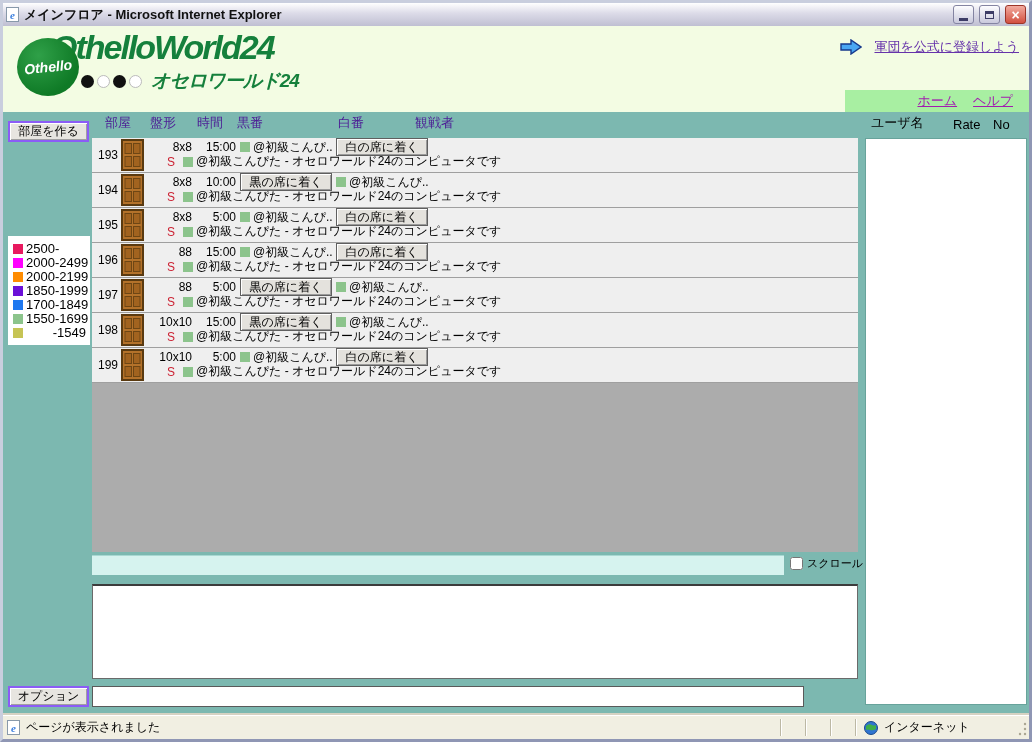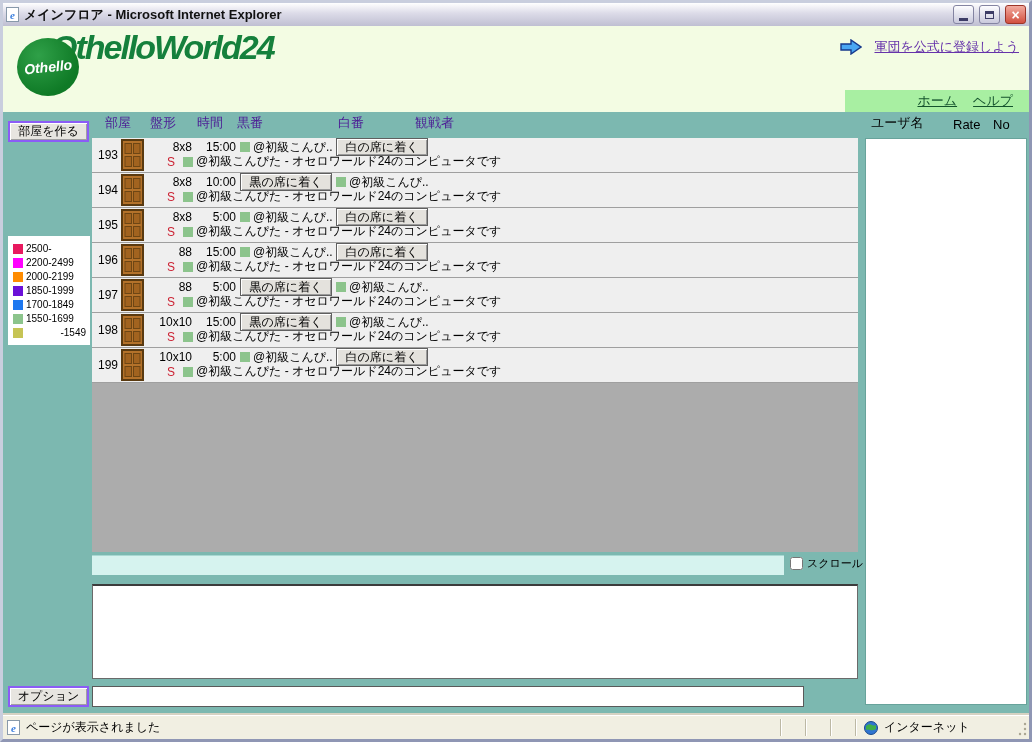--- a/index.html
+++ b/index.html
@@ -27,29 +27,29 @@
     color:#15803c;letter-spacing:-2px;white-space:nowrap;}
   .subline{position:absolute;left:64px;top:38px;display:flex;align-items:center;gap:3px;}
   .stone{width:13px;height:13px;border-radius:50%;display:inline-block;}
   .stone.b{background:#111;}
   .stone.w{background:#fff;border:1px solid #bbb;box-sizing:border-box;}
   .subtitle{font:italic bold 19px "Liberation Sans",sans-serif;color:#15803c;margin-left:6px;letter-spacing:-1px;white-space:nowrap;}
   .register{position:absolute;top:12px;right:10px;display:flex;align-items:center;gap:12px;}
   .register a{color:#6633aa;font-size:13px;text-decoration:underline;white-space:nowrap;}
   .navbar{position:absolute;bottom:0;right:0;width:184px;height:22px;background:#a8efa2;
     display:flex;align-items:center;justify-content:flex-end;gap:16px;padding-right:16px;box-sizing:border-box;}
-  .navbar a{color:#14532d;font-size:13px;text-decoration:underline;white-space:nowrap;}
+  .navbar a{color:#a21caf;font-size:13px;text-decoration:underline;white-space:nowrap;}
   
   .main{position:absolute;top:109px;left:0;right:0;bottom:23px;background:#7cb8b0;}
   .btn{background:#e7e5e0;border:2px solid #8b5cf6;box-shadow:inset 1px 1px 0 #fff,inset -1px -1px 0 #a0a0a0;
     font-size:12px;font-family:inherit;color:#000;padding:0;cursor:default;}
   .create-btn{position:absolute;left:5px;top:9px;width:81px;height:21px;}
   .legend{position:absolute;left:5px;top:124px;width:82px;background:#fff;box-sizing:border-box;
     padding:6px 4px 6px 5px;display:flex;flex-direction:column;gap:1px;}
-  .legend-item{display:flex;align-items:center;height:13px;font-size:10px;white-space:nowrap;}
+  .legend-item{display:flex;align-items:center;height:13px;font-size:13px;white-space:nowrap;}
   .sw{width:10px;height:10px;margin-right:3px;flex:none;}
   .lg-label{flex:1;}
   
   .center{position:absolute;left:89px;top:0;width:766px;height:604px;}
   .thead{position:relative;height:26px;font-size:13px;color:#4c1d95;}
   .thead span{position:absolute;bottom:6px;white-space:nowrap;}
   .tbody{position:absolute;top:26px;left:0;width:766px;height:414px;background:#acacac;overflow:hidden;}
   .row{height:34px;background:#efefef;border-bottom:1px solid #9f9f9f;position:relative;}
   .room-no{position:absolute;left:6px;top:50%;transform:translateY(-50%);font-size:12px;}
   .door{position:absolute;left:29px;top:1px;}
@@ -105,20 +105,27 @@
       </div>
     <div class="tb-btn close">×</div>
   </div>
 
   <div class="banner">
     <div class="logo">
       <div class="wordmark"><span>OthelloWorld</span><span>24</span></div>
       <div class="badge">
           <span>Othello</span>
         </div>
+      <div class="subline">
+        <span class="stone b"></span>
+        <span class="stone w"></span>
+        <span class="stone b"></span>
+        <span class="stone w"></span>
+        <span class="subtitle">オセロワールド24</span>
+      </div>
     </div>
     <div class="register">
       <svg width="22" height="16" viewBox="0 0 22 16">
         <polygon points="1,5 11,5 11,1 21,8 11,15 11,11 1,11" fill="#4aa6f2" stroke="#16388c" stroke-width="1.4"></polygon>
       </svg>
       <a href="#">軍団を公式に登録しよう</a>
     </div>
     <div class="navbar">
       <a href="#">ホーム</a>
       <a href="#">ヘルプ</a>
@@ -130,21 +137,21 @@
     <button class="btn create-btn">部屋を作る</button>
 
     <div class="legend">
   <div class="legend-item">
     <span class="sw" style="background: rgb(232, 25, 95);"></span>
     <span class="lg-label">2500-</span>
   </div>
 
   <div class="legend-item">
     <span class="sw" style="background: rgb(255, 0, 255);"></span>
-    <span class="lg-label">2200-2499</span>
+    <span class="lg-label">2000-2499</span>
   </div>
 
   <div class="legend-item">
     <span class="sw" style="background: rgb(255, 140, 0);"></span>
     <span class="lg-label">2000-2199</span>
   </div>
 
   <div class="legend-item">
     <span class="sw" style="background: rgb(107, 16, 216);"></span>
     <span class="lg-label">1850-1999</span>

